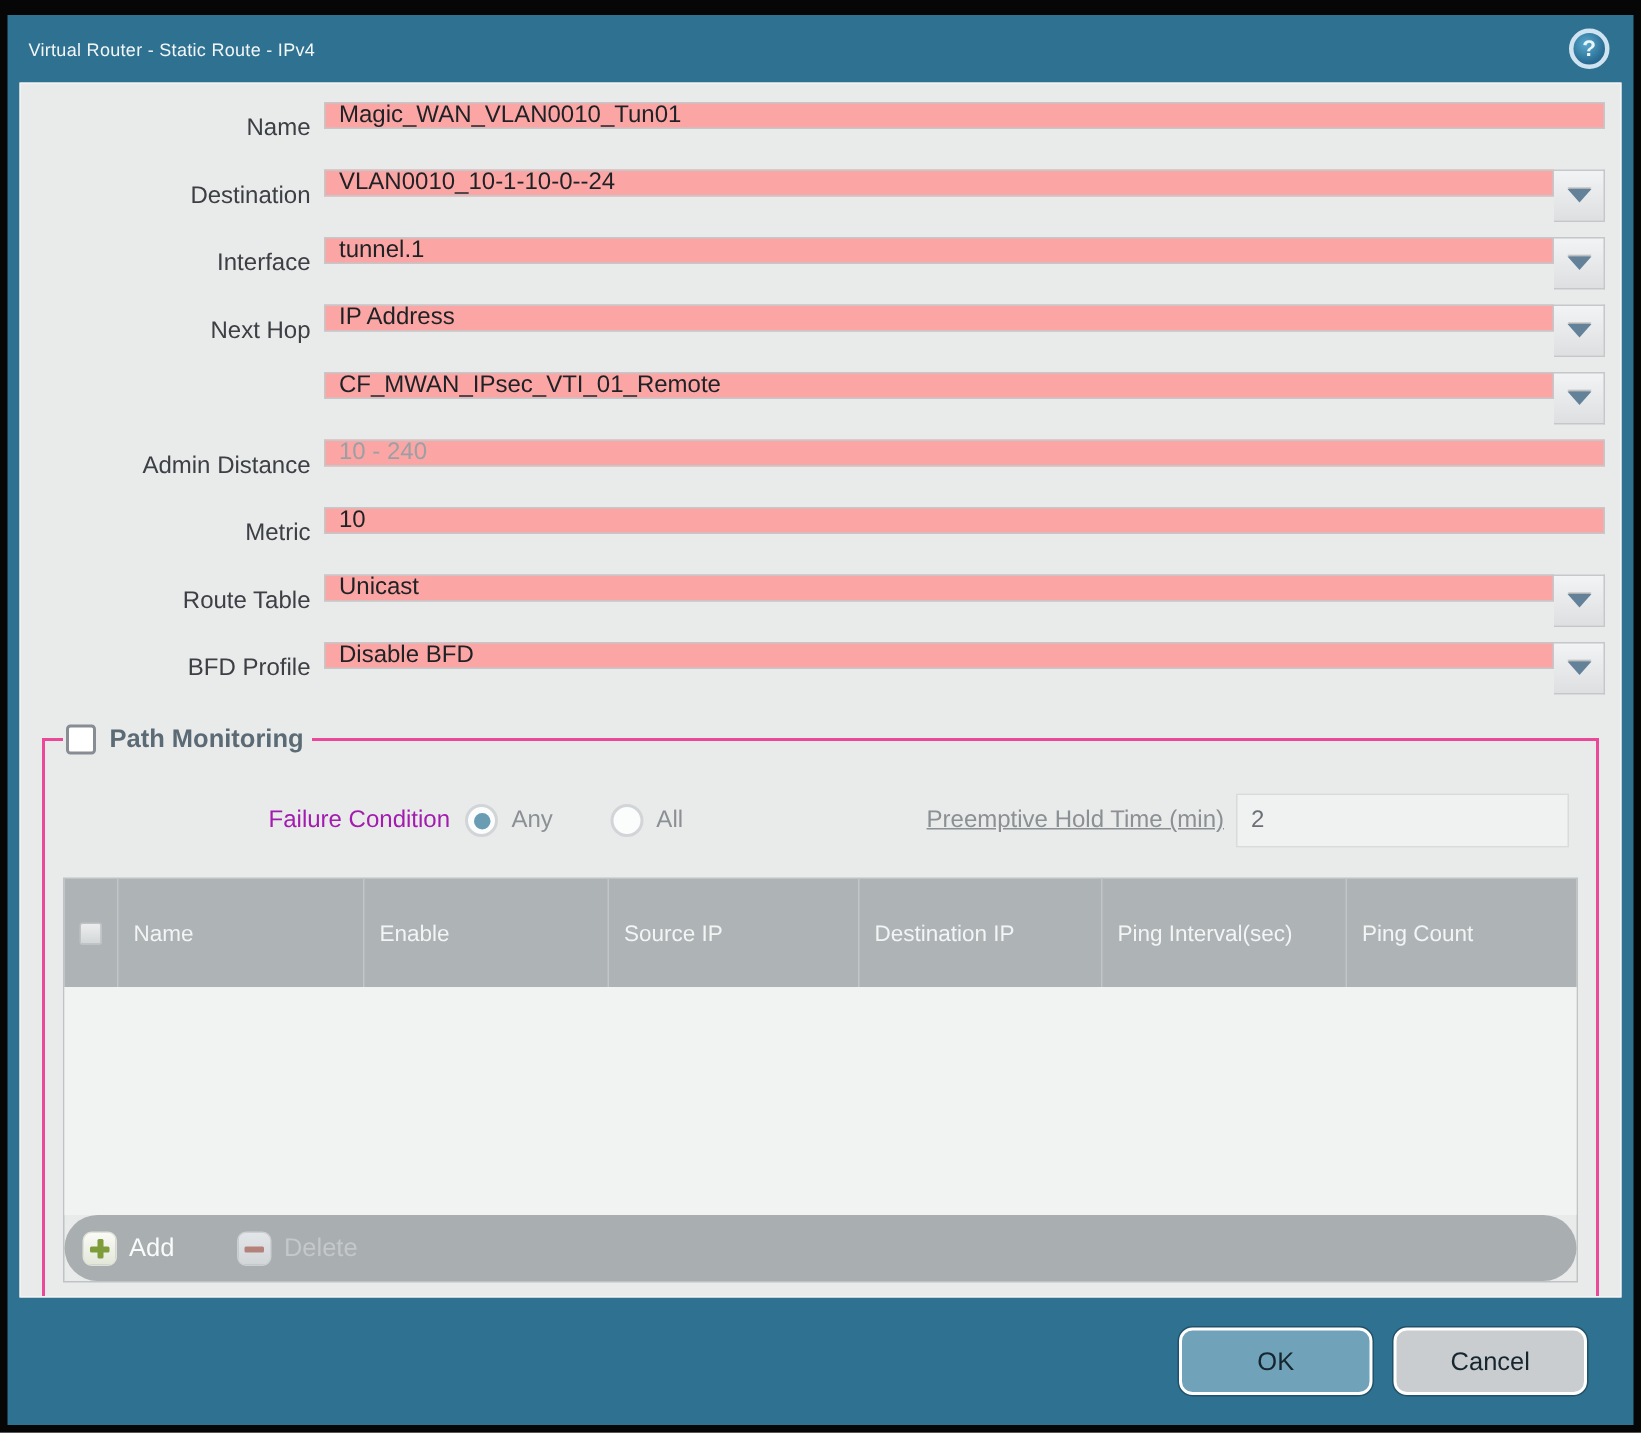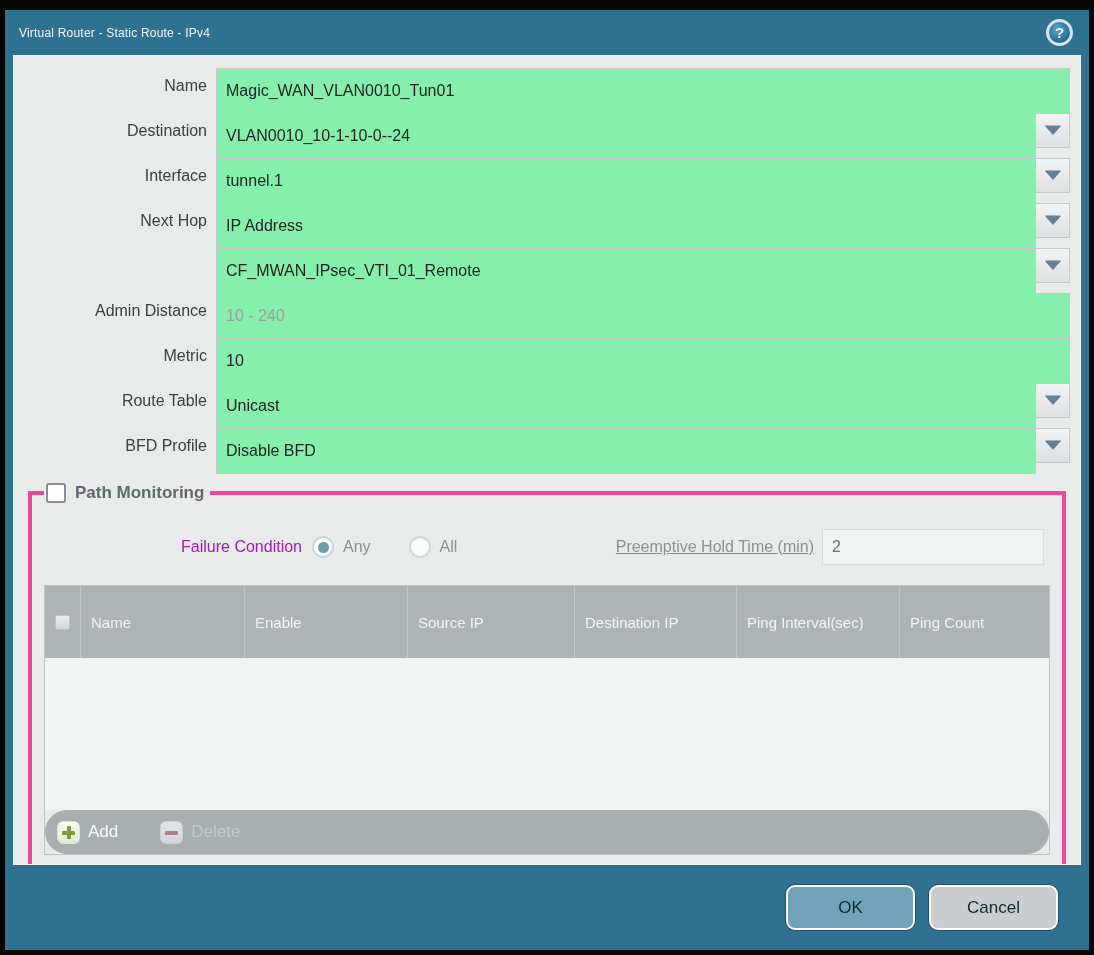--- a/index.html
+++ b/index.html
@@ -37,39 +37,39 @@
     padding:12px 10px 0 12px; overflow:hidden;
   }
   
   .form-row { display:flex; align-items:center; margin-bottom:10px; }
   .form-label {
     width:190px; flex:0 0 190px; text-align:right; padding-right:9px;
     font-size:16px; color:#3c4045; white-space:nowrap;
   }
   .field-wrap { flex:1; display:flex; height:35px; }
   .text-input, .dd-input {
-    flex:1; height:46px; border:1px solid #c5c8ca; background:#86efac;
+    flex:1; height:18px; border:1px solid #c5c8ca; background:#fca5a5;
     font-family:"Liberation Sans","DejaVu Sans",sans-serif;
     font-size:16px; color:#1e2225; padding:0 9px; outline:none; min-width:0;
   }
   .text-input::placeholder { color:#9aa0a4; opacity:1; }
   .dd-btn {
     width:34px; flex:0 0 34px; border:1px solid #c5c8ca; border-left:none;
     background:linear-gradient(#f2f3f4, #dddfe1);
     display:flex; align-items:center; justify-content:center; cursor:pointer;
   }
   .chev {
     width:0; height:0;
     border-left:8px solid transparent; border-right:8px solid transparent;
     border-top:9px solid #64819a;
     filter: drop-shadow(0 -1px 0 rgba(0,0,0,.25));
   }
   
   .pm-fieldset {
-    border:4px solid #ec4899; margin:20px 4px 0 2px;
+    border:2px solid #ec4899; margin:20px 4px 0 2px;
     padding:18px 12px 14px 12px;
   }
   .pm-legend {
     display:flex; align-items:center; gap:9px; padding:0 6px 0 2px;
   }
   .pm-checkbox {
     width:20px; height:20px; background:#fff; border:2px solid #878d92;
     border-radius:3px; cursor:pointer;
   }
   .pm-title { font-size:17px; font-weight:bold; color:#5b6b76; }

